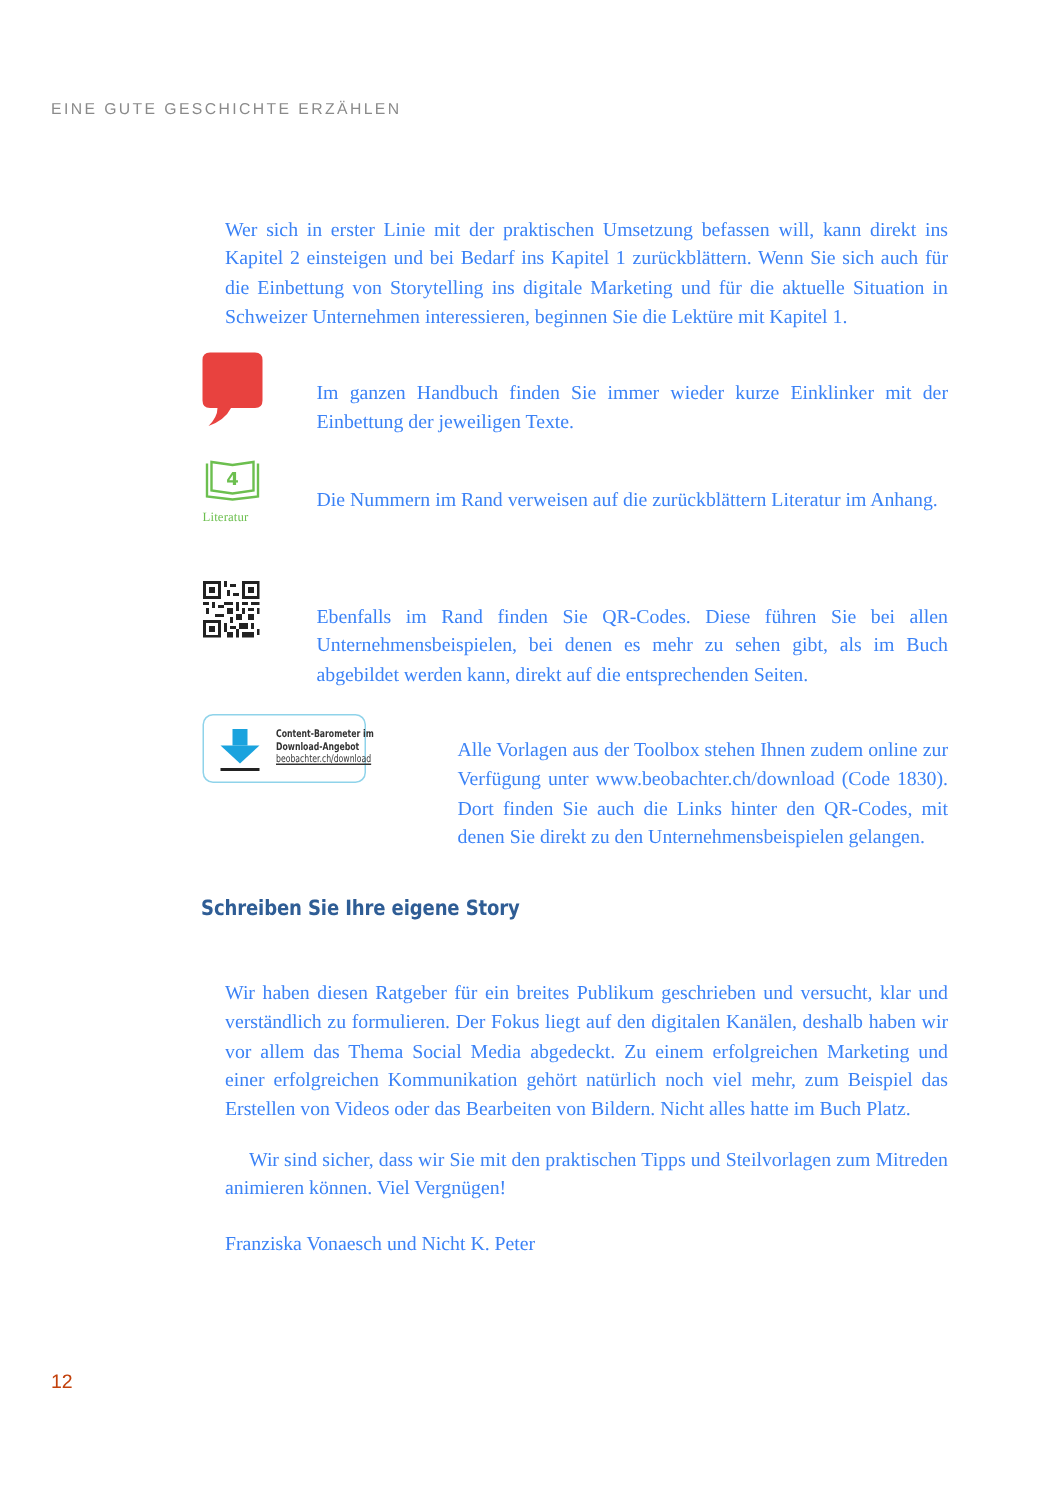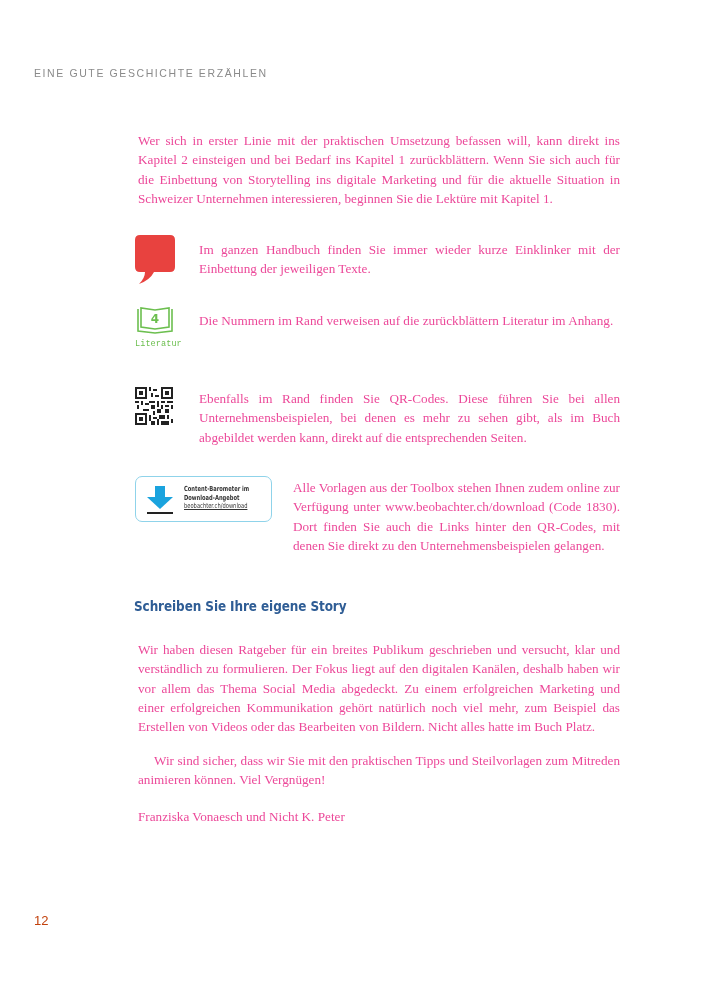--- a/index.html
+++ b/index.html
@@ -24,22 +24,22 @@
       letter-spacing: 1.6px;
       color: #8a8a8a;
       text-transform: uppercase;
       text-align: right;
     }
     .body-text {
       font-family: "Liberation Serif", "DejaVu Serif", serif;
       font-size: 13.2px;
       line-height: 19.3px;
       text-align: justify;
-      color: #ec4899;
-      margin: 4px;
+      color: #3b82f6;
+      margin: 16px;
     }
     .para-intro {
       position: absolute;
       left: 134px;
       top: 127px;
       width: 482px;
     }
     .note {
       position: absolute;
       left: 134px;
@@ -61,21 +61,21 @@
     .download {
       position: absolute;
       left: 134px;
       top: 474px;
       width: 482px;
     }
     .dl-box {
       position: absolute;
       left: 1px;
       top: 2px;
-      width: 137px;
+      width: 109px;
       height: 46px;
       border: 1.5px solid #8fd3ea;
       border-radius: 7px;
       box-sizing: border-box;
       background: #fff;
     }
     .dl-box .arrow {
       position: absolute;
       left: 9px;
       top: 8px;
@@ -159,21 +159,21 @@
   <p class="body-text text">Im ganzen Handbuch finden Sie immer wieder kurze Einklinker mit der Einbettung der jeweiligen Texte.</p>
 </div>
 
 <div class="note note2">
   <span class="icon" style="left:1px; top:-2px; width:40px;">
     <svg width="40" height="30" viewBox="0 0 40 30">
       <path d="M3 4 L3 26 L20 28 L37 26 L37 4" fill="none" stroke="#6cbf4f" stroke-width="1.6"></path>
       <path d="M6 3 L6 22 L20 24 L34 22 L34 3 L20 5 Z" fill="none" stroke="#6cbf4f" stroke-width="1.6"></path>
       <text x="20" y="18" text-anchor="middle" font-family="DejaVu Sans, sans-serif" font-weight="bold" font-size="12" fill="#6cbf4f">4</text>
     </svg>
-    <div style="font-family:Liberation Mono, monospace;font-size:8.5px;color:#6cbf4f;text-align:right;margin-top:0px;letter-spacing:0.1px;">Literatur</div>
+    <div style="font-family:Liberation Serif, serif;font-size:8.5px;color:#6cbf4f;text-align:left;margin-top:0px;letter-spacing:0.1px;">Literatur</div>
   </span>
   <p class="body-text text">Die Nummern im Rand verweisen auf die zurückblättern Literatur im Anhang.</p>
 </div>
 
 <div class="note note3">
   <span class="icon" style="left:1px; top:2px;">
     <svg width="38" height="38" viewBox="0 0 19 19" shape-rendering="crispEdges">
       <g fill="#222">
         <rect x="0" y="0" width="6" height="6"></rect>
           <rect x="1" y="1" width="4" height="4" fill="#fff"></rect>

